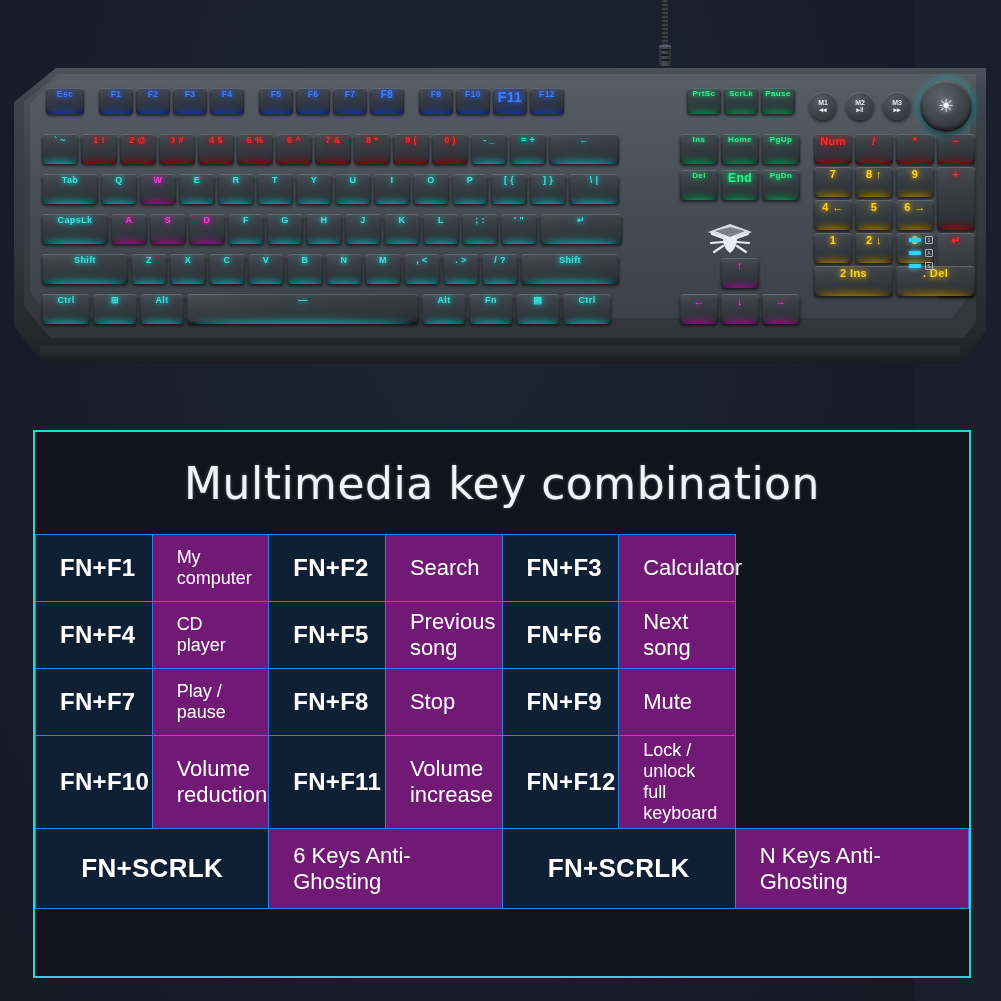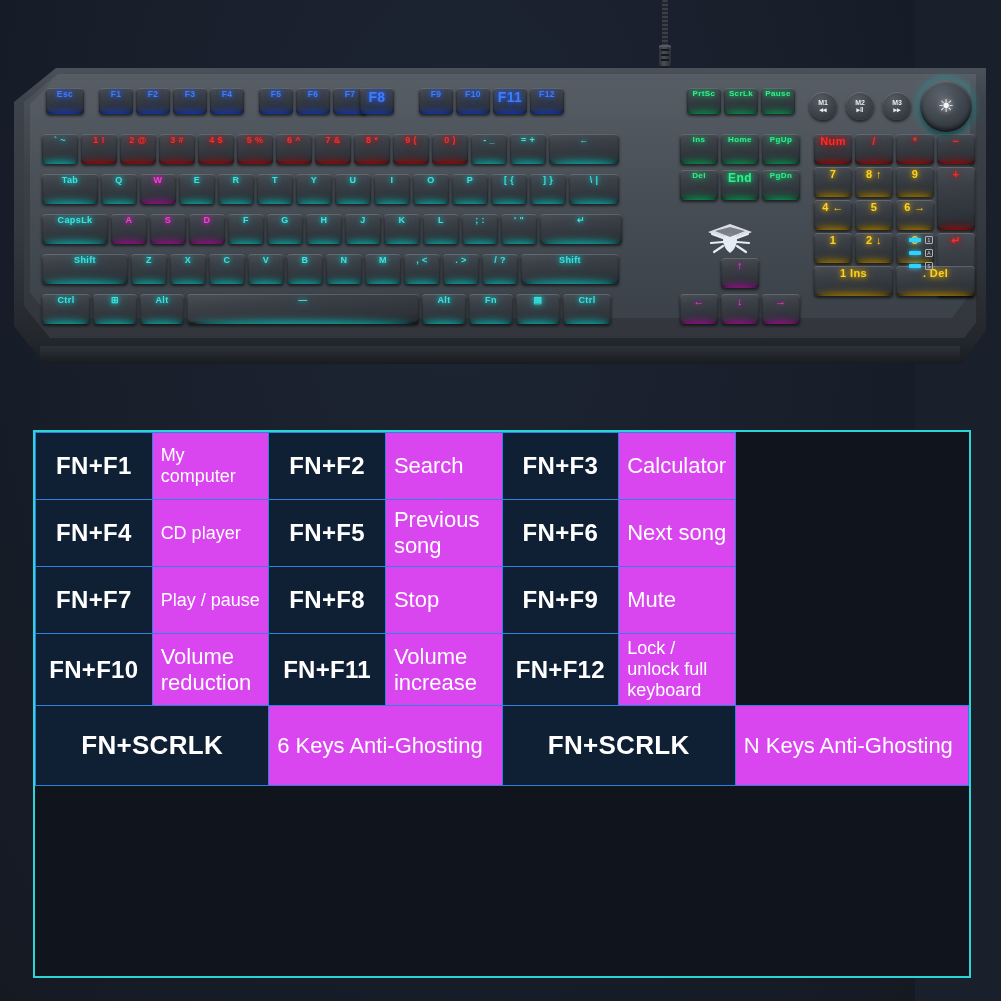--- a/index.html
+++ b/index.html
@@ -104,23 +104,23 @@
     font-size:5px;color:#cfd6dd;display:flex;align-items:center;justify-content:center;}
 
   
   .panel{position:absolute;left:33px;top:430px;width:938px;height:548px;
     border:2px solid #2ad4d8; background:#10141c;}
   .title{height:102px;display:flex;align-items:center;justify-content:center;
     color:#f0f4f8;font-size:44px;font-weight:normal;letter-spacing:.5px;
     font-family:"DejaVu Sans", sans-serif;
     text-shadow:0 0 3px rgba(255,255,255,.35);}
   table.grid{width:100%;border-collapse:collapse;table-layout:fixed;}
-  table.grid td{border:1px solid #2f7fe0;color:#ffffff;padding:4px 8px;vertical-align:middle;}
+  table.grid td{border:1px solid #2f7fe0;color:#ffffff;padding:4px 24px;vertical-align:middle;}
   td.kcell{background:#0f2034;font-weight:bold;text-align:center;letter-spacing:.3px;}
-  td.dcell{background:#d946ef;text-align:left;}
+  td.dcell{background:#701a75;text-align:left;}
   .r-main td{height:67px;}
   .r-last td{height:80px;}
   td.kcell.k1{font-size:24px;}
   td.dcell.d1{font-size:22px;}
   .sm{font-size:18px !important;}
   .big{font-size:26px !important;}
 </style>
 </head>
 <body>
 
@@ -154,21 +154,21 @@
         </div>
         <div class="key glow-b bleed-b" style="left: 245px; top: 20px; width: 34px; height: 26px; font-size: 8.5px;">
           <span class="lbl">F5</span>
         </div>
         <div class="key glow-b bleed-b" style="left: 282px; top: 20px; width: 34px; height: 26px; font-size: 8.5px;">
           <span class="lbl">F6</span>
         </div>
         <div class="key glow-b bleed-b" style="left: 319px; top: 20px; width: 34px; height: 26px; font-size: 8.5px;">
           <span class="lbl">F7</span>
         </div>
-        <div class="key glow-b bleed-b" style="left: 346px; top: 20px; width: 34px; height: 26px; font-size: 14px;">
+        <div class="key glow-b bleed-b" style="left: 356px; top: 20px; width: 34px; height: 26px; font-size: 10px;">
           <span class="lbl">F8</span>
         </div>
         <div class="key glow-b bleed-b" style="left: 405px; top: 20px; width: 34px; height: 26px; font-size: 8.5px;">
           <span class="lbl">F9</span>
         </div>
         <div class="key glow-b bleed-b" style="left: 442px; top: 20px; width: 34px; height: 26px; font-size: 8.5px;">
           <span class="lbl">F10</span>
         </div>
         <div class="key glow-b bleed-b" style="left: 479px; top: 20px; width: 34px; height: 26px; font-size: 14px;">
           <span class="lbl">F11</span>
@@ -437,21 +437,21 @@
         <div class="key glow-y bleed-y" style="left: 841px; top: 165px; width: 38px; height: 30px; font-size: 11px;">
           <span class="lbl">2 ↓</span>
         </div>
         <div class="key glow-y bleed-y" style="left: 882px; top: 165px; width: 38px; height: 30px; font-size: 11px;">
           <span class="lbl">3</span>
         </div>
         <div class="key glow-r bleed-r" style="left: 923px; top: 165px; width: 38px; height: 63px; font-size: 11px;">
           <span class="lbl">↵</span>
         </div>
         <div class="key glow-y bleed-y" style="left: 800px; top: 198px; width: 79px; height: 30px; font-size: 11px;">
-          <span class="lbl">1 Ins</span>
+          <span class="lbl">2 Ins</span>
         </div>
         <div class="key glow-y bleed-y" style="left: 882px; top: 198px; width: 79px; height: 30px; font-size: 11px;">
           <span class="lbl">. Del</span>
         </div>
       </div>
 
     <div class="mbtn" style="left:795px;top:24px">
       <span>M1</span>
       <span class="sym">◂◂</span>
     </div>
@@ -486,20 +486,21 @@
         <span class="ledico">A</span>
       </div>
       <div class="ledrow">
         <span class="ledbar"></span>
         <span class="ledico">S</span>
       </div>
     </div>
   </div>
 
   <div class="panel">
+    <div class="title">Multimedia key combination</div>
     <table class="grid">
       <tbody id="tbody">
           <tr class="r-main">
             <td class="kcell k1">FN+F1</td>
             <td class="dcell d1 sm">My computer</td>
             <td class="kcell k1">FN+F2</td>
             <td class="dcell d1">Search</td>
             <td class="kcell k1">FN+F3</td>
             <td class="dcell d1">Calculator</td>
           </tr>

